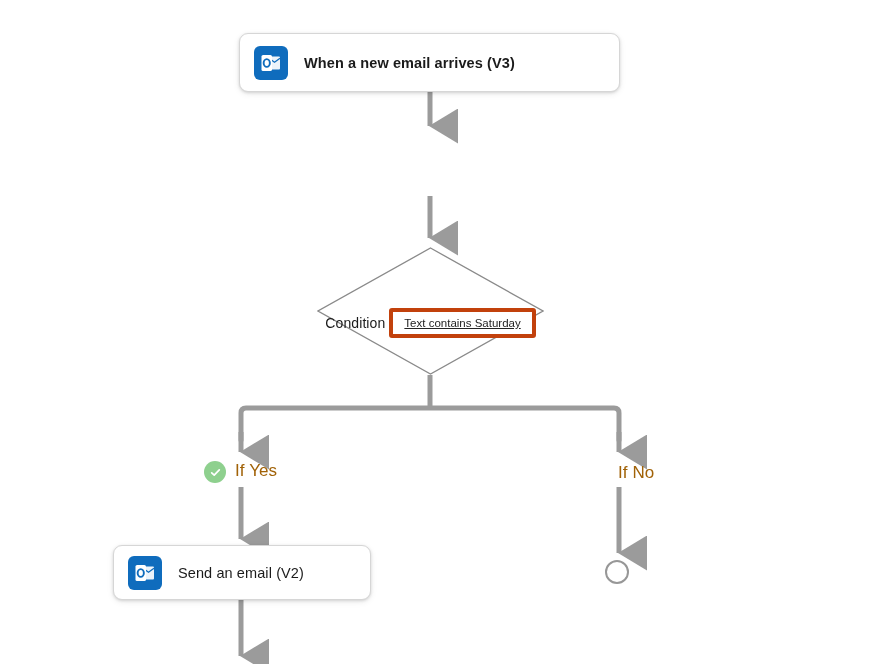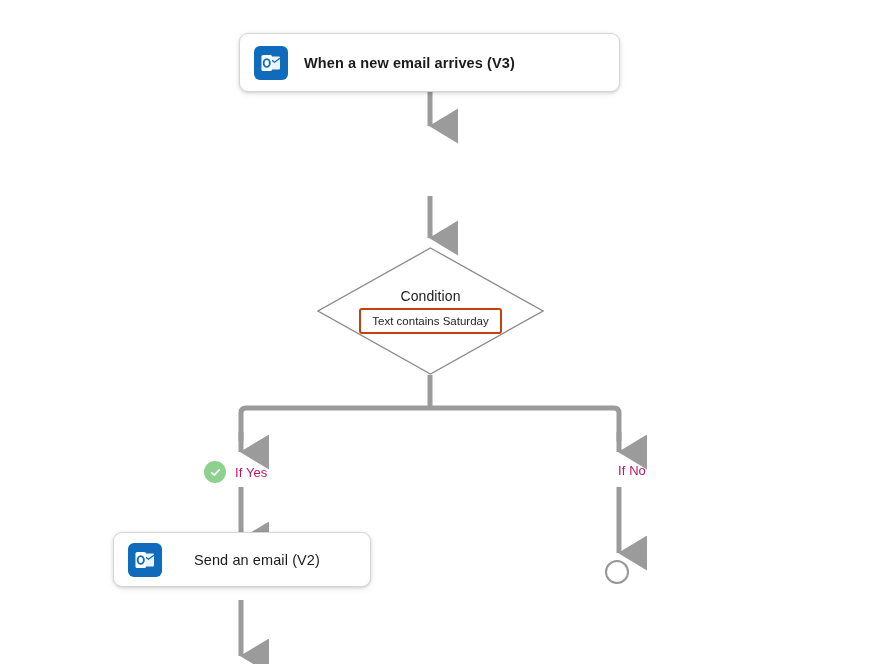--- a/index.html
+++ b/index.html
@@ -73,52 +73,53 @@
     width: 227px;
     height: 128px;
   }
   #condition-diamond .shape {
     position: absolute;
     inset: 0;
   }
   #condition-content {
     position: absolute;
     left: 0;
-    top: 0;
+    top: 12px;
     width: 227px;
     height: 128px;
     display: flex;
-    flex-direction: column;
+    flex-direction: row;
     align-items: center;
     justify-content: center;
     gap: 4px;
   }
   #condition-title {
     font-size: 14px;
     color: #1b1b1b;
     letter-spacing: 0.1px;
   }
   #condition-expression {
     box-sizing: border-box;
-    border: 2px solid #c2410c;
+    border: 4px solid #c2410c;
     border-radius: 3px;
     background: #ffffff;
     padding: 5px 11px;
     font-size: 11.5px;
     color: #242424;
     white-space: nowrap;
+    text-decoration: underline;
   }
 
   
   .branch-label {
     position: absolute;
     display: flex;
-    align-items: center;
-    font-size: 13px;
-    color: #be185d;
+    align-items: flex-start;
+    font-size: 17px;
+    color: #a16207;
     letter-spacing: 0.1px;
     white-space: nowrap;
   }
   .branch-check {
     width: 22px;
     height: 22px;
     border-radius: 50%;
     background: #8ed08e;
     margin-right: 9px;
     flex: 0 0 auto;
@@ -215,21 +216,21 @@
         <path d="M2.7 6.8 L5.2 9.2 L10.3 3.8" fill="none" stroke="#ffffff" stroke-width="1.7" stroke-linecap="round" stroke-linejoin="round"></path>
       </svg>
     </span>
     <span>If Yes</span>
   </div>
 
   <div class="branch-label" id="branch-no" style="left:598px; top:463px;margin-left:20px;">
     <span>If No</span>
   </div>
 
-  <div class="node" id="node-send-email" style="left:113px; top:532px; width:258px; height:55px;gap:16px;">
+  <div class="node" id="node-send-email" style="left:113px; top:545px; width:258px; height:55px;">
     <div class="node-icon icon-outlook">
       <svg width="24" height="24" viewBox="0 0 24 24" aria-hidden="true">
         <rect x="10" y="5.5" width="11" height="13" rx="1" fill="#ffffff" opacity="0.92"></rect>
         <path d="M10 7.2 L15.5 11.3 L21 7.2" fill="none" stroke="#0f6cbd" stroke-width="1.3"></path>
         <rect x="2.5" y="4" width="10.5" height="16" rx="1.6" fill="#ffffff"></rect>
         <ellipse cx="7.75" cy="12" rx="3.1" ry="3.9" fill="none" stroke="#0f6cbd" stroke-width="1.9"></ellipse>
       </svg>
     </div>
     <div class="node-label">Send an email (V2)</div>
   </div>

